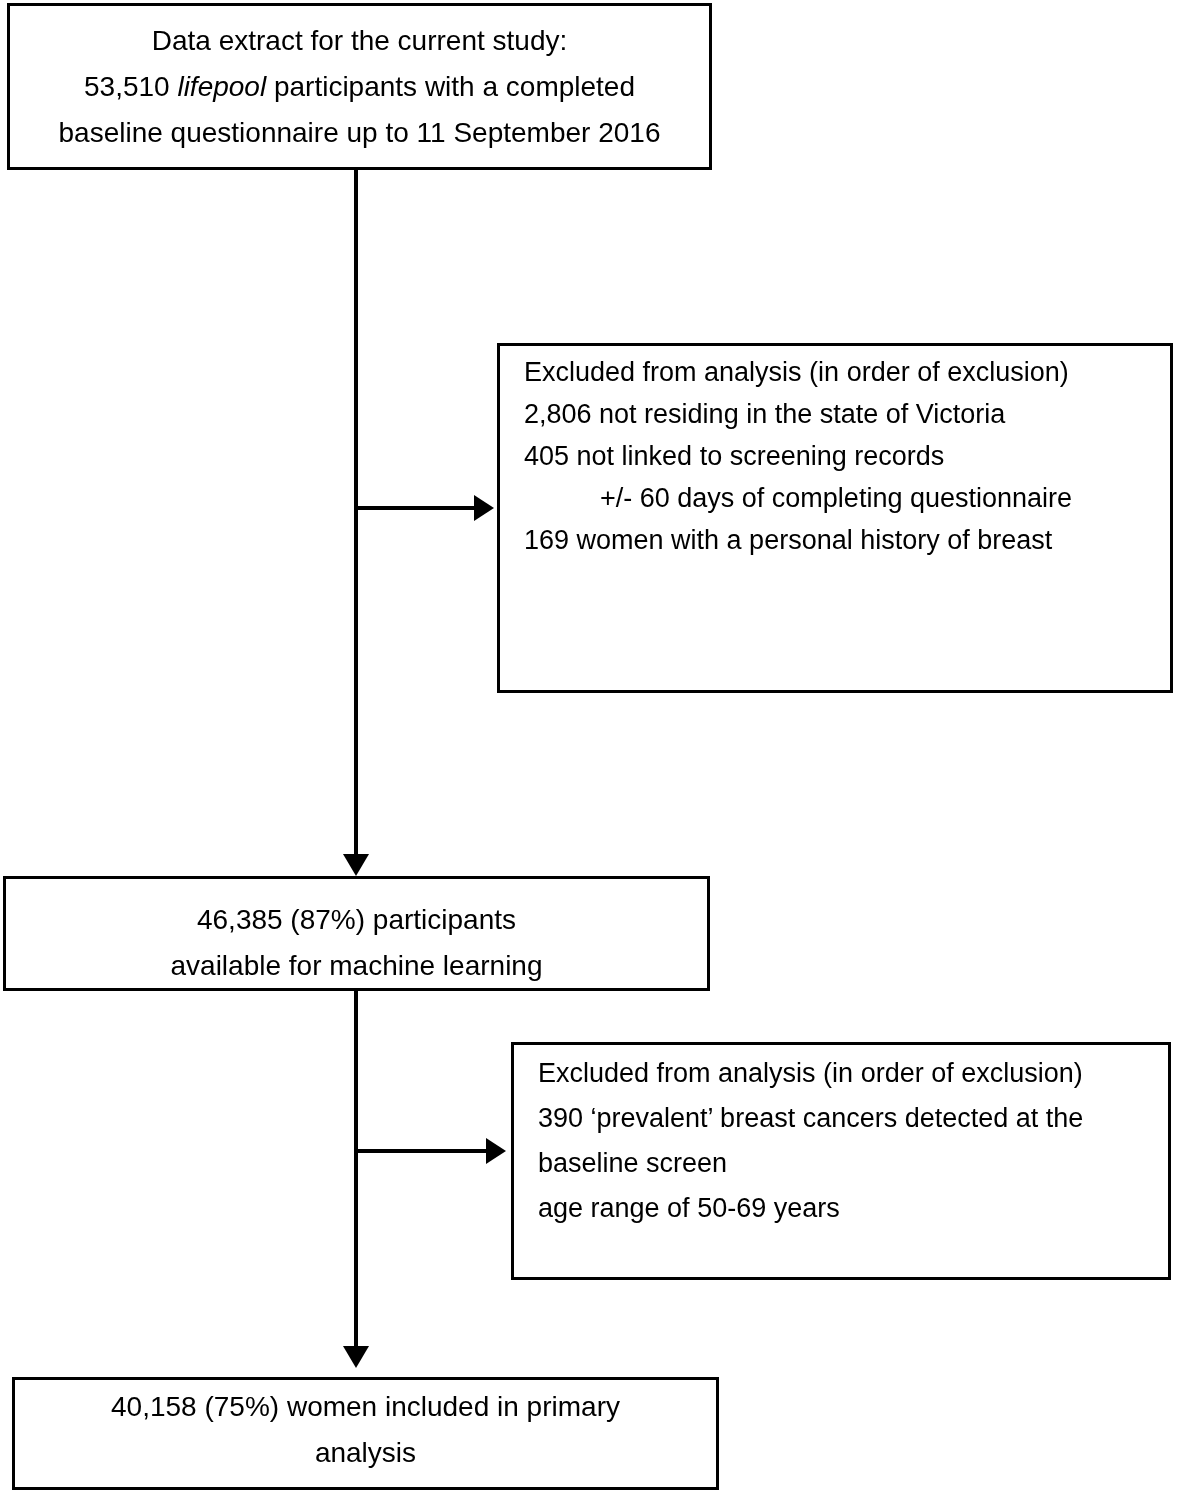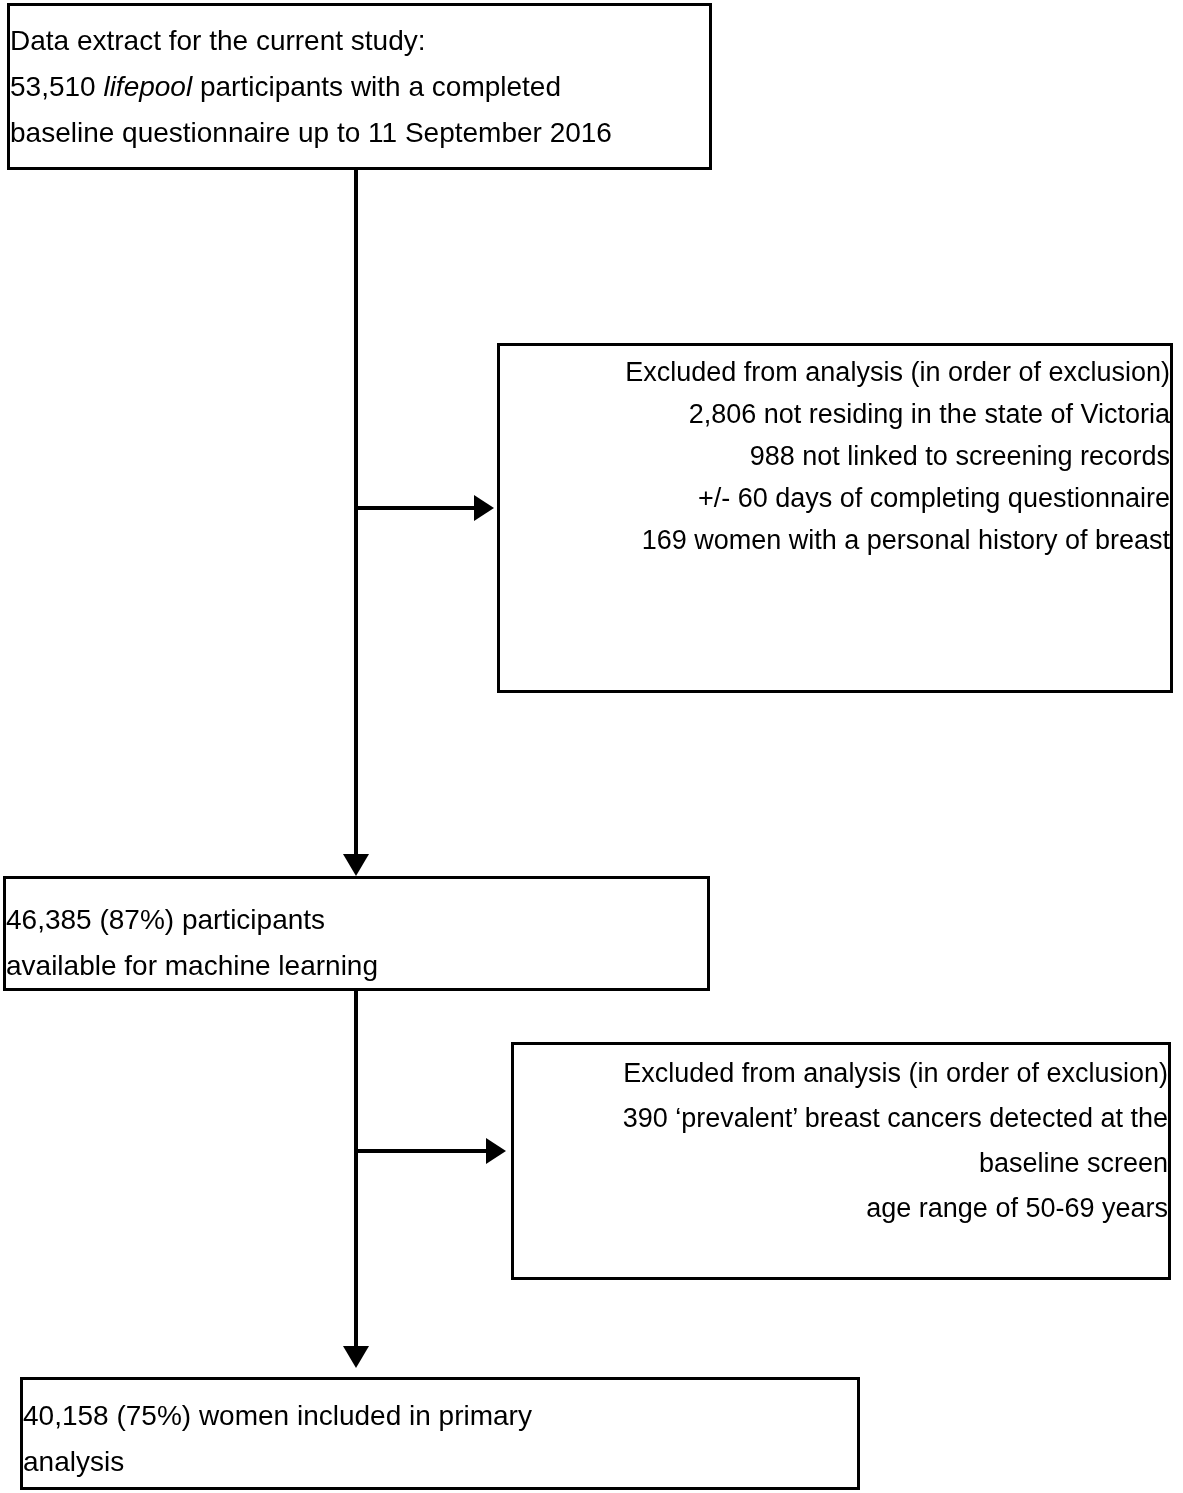--- a/index.html
+++ b/index.html
@@ -9,23 +9,22 @@
     height: 1493px;
     background: #ffffff;
     font-family: "Liberation Sans", "DejaVu Sans", sans-serif;
     color: #000000;
   }
   .box {
     position: absolute;
     box-sizing: border-box;
     border: 3px solid #000000;
     background: #ffffff;
-    text-align: right;
   }
-  .box.center { text-align: left; font-size: 28px; }
+  .box.center { text-align: center; font-size: 28px; }
   .box.center .line { line-height: 46px; }
   .box.excl { font-size: 27px; }
   .box.excl .xline {
     line-height: 42px;
     padding-left: 24px;
     white-space: nowrap;
   }
   .box.excl2 .xline { line-height: 45px; }
   .box.excl .xline.indent { padding-left: 100px; }
   .vline { position: absolute; width: 4px; background: #000000; }
@@ -57,21 +56,21 @@
 
   <div class="vline" style="left:354px; top:170px; height:684px;"></div>
   <div class="tri-down" style="left:343px; top:854px;"></div>
 
   <div class="hline" style="left:356px; top:506px; width:120px;"></div>
   <div class="tri-right" style="left:474px; top:495px;"></div>
 
   <div class="box excl" style="left:497px; top:343px; width:676px; height:350px; padding-top:5px;">
     <div class="xline">Excluded from analysis (in order of exclusion)</div>
     <div class="xline">2,806 not residing in the state of Victoria</div>
-    <div class="xline">988 not linked to screening records</div>
+    <div class="xline">405 not linked to screening records</div>
     <div class="xline indent">+/- 60 days of completing questionnaire</div>
     <div class="xline">169 women with a personal history of breast</div>
   </div>
 
   <div class="box center" style="left:3px; top:876px; width:707px; height:115px; padding-top:18px;">
     <div class="line">46,385 (87%) participants</div>
     <div class="line">available for machine learning</div>
   </div>
 
   <div class="vline" style="left:354px; top:991px; height:356px;"></div>
@@ -80,18 +79,18 @@
   <div class="hline" style="left:356px; top:1149px; width:132px;"></div>
   <div class="tri-right" style="left:486px; top:1138px;"></div>
 
   <div class="box excl excl2" style="left:511px; top:1042px; width:660px; height:238px; padding-top:6px;">
     <div class="xline">Excluded from analysis (in order of exclusion)</div>
     <div class="xline">390 ‘prevalent’ breast cancers detected at the</div>
     <div class="xline">baseline screen</div>
     <div class="xline">age range of 50-69 years</div>
   </div>
 
-  <div class="box center" style="left:20px; top:1377px; width:840px; height:113px; padding-top:13px;">
+  <div class="box center" style="left:12px; top:1377px; width:707px; height:113px; padding-top:4px;">
     <div class="line">40,158 (75%) women included in primary</div>
     <div class="line">analysis</div>
   </div>
 
 </div>
 
 </body></html>

